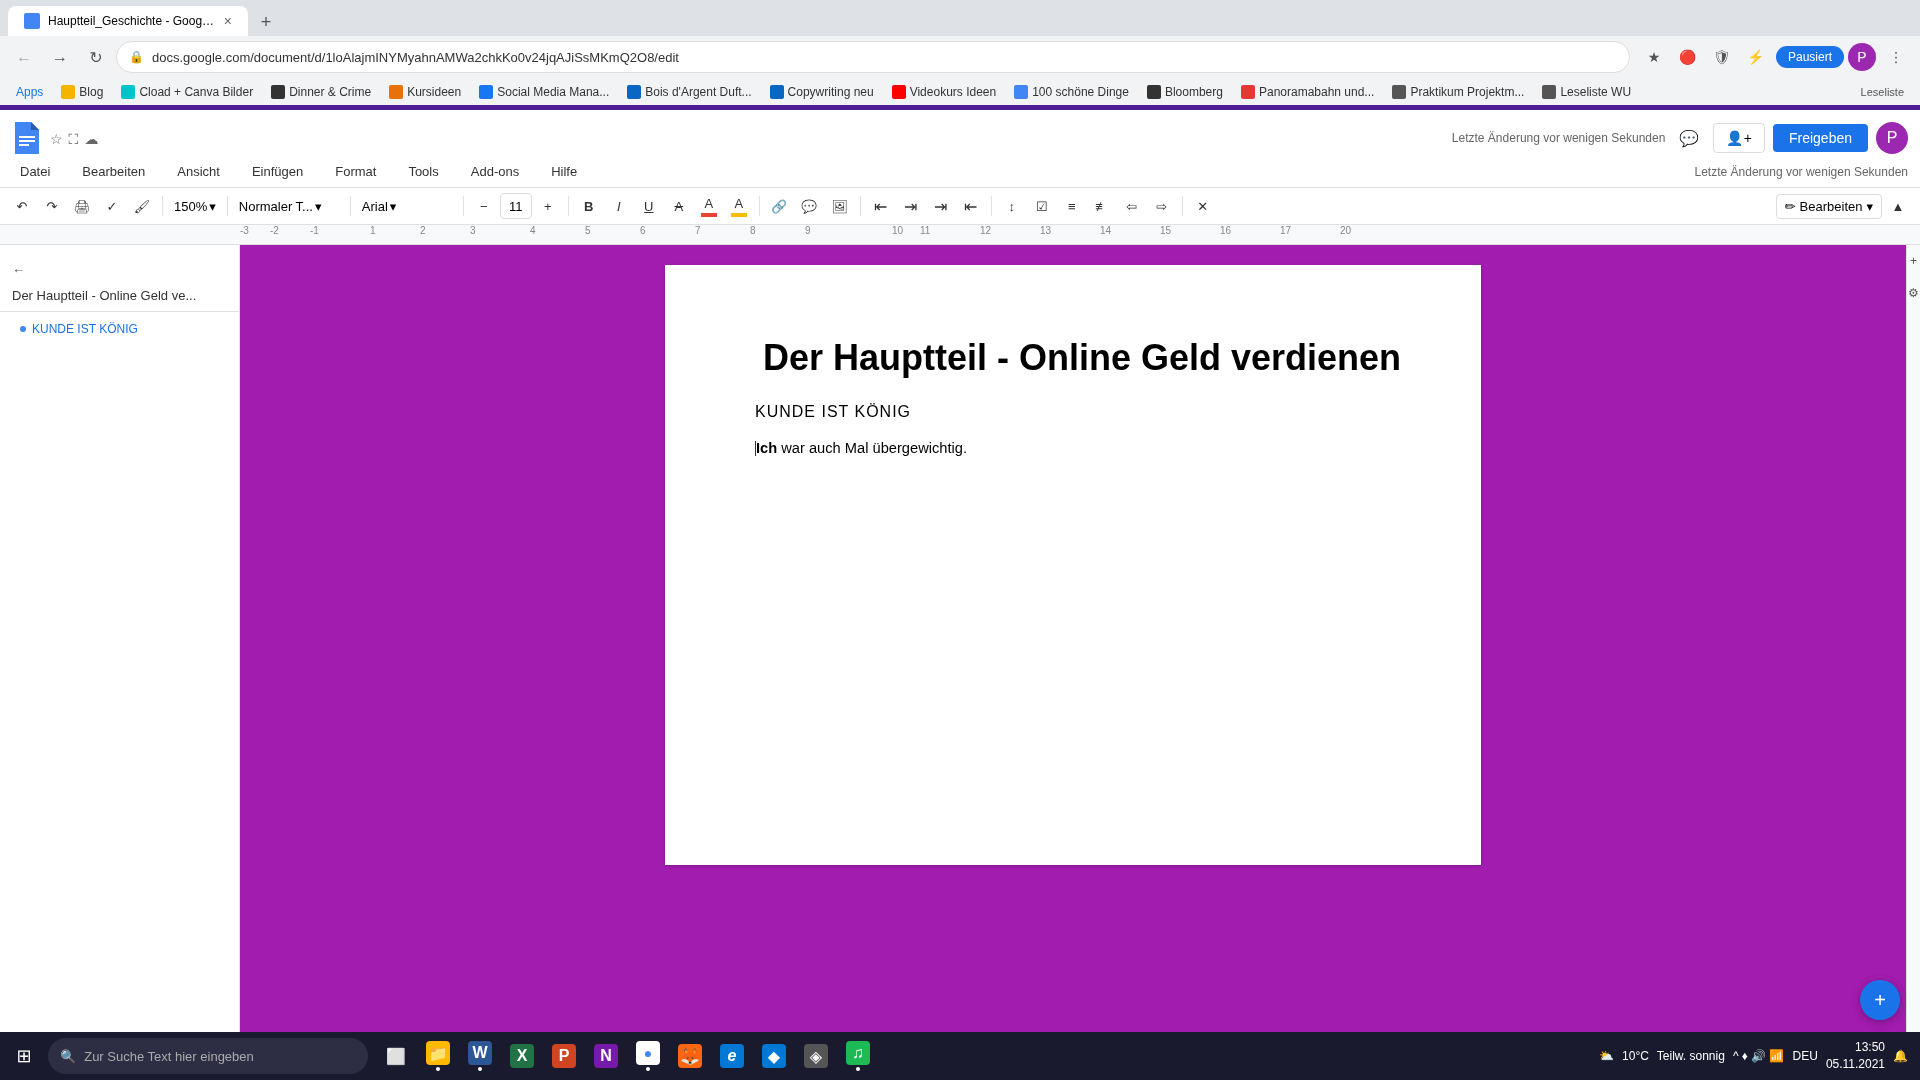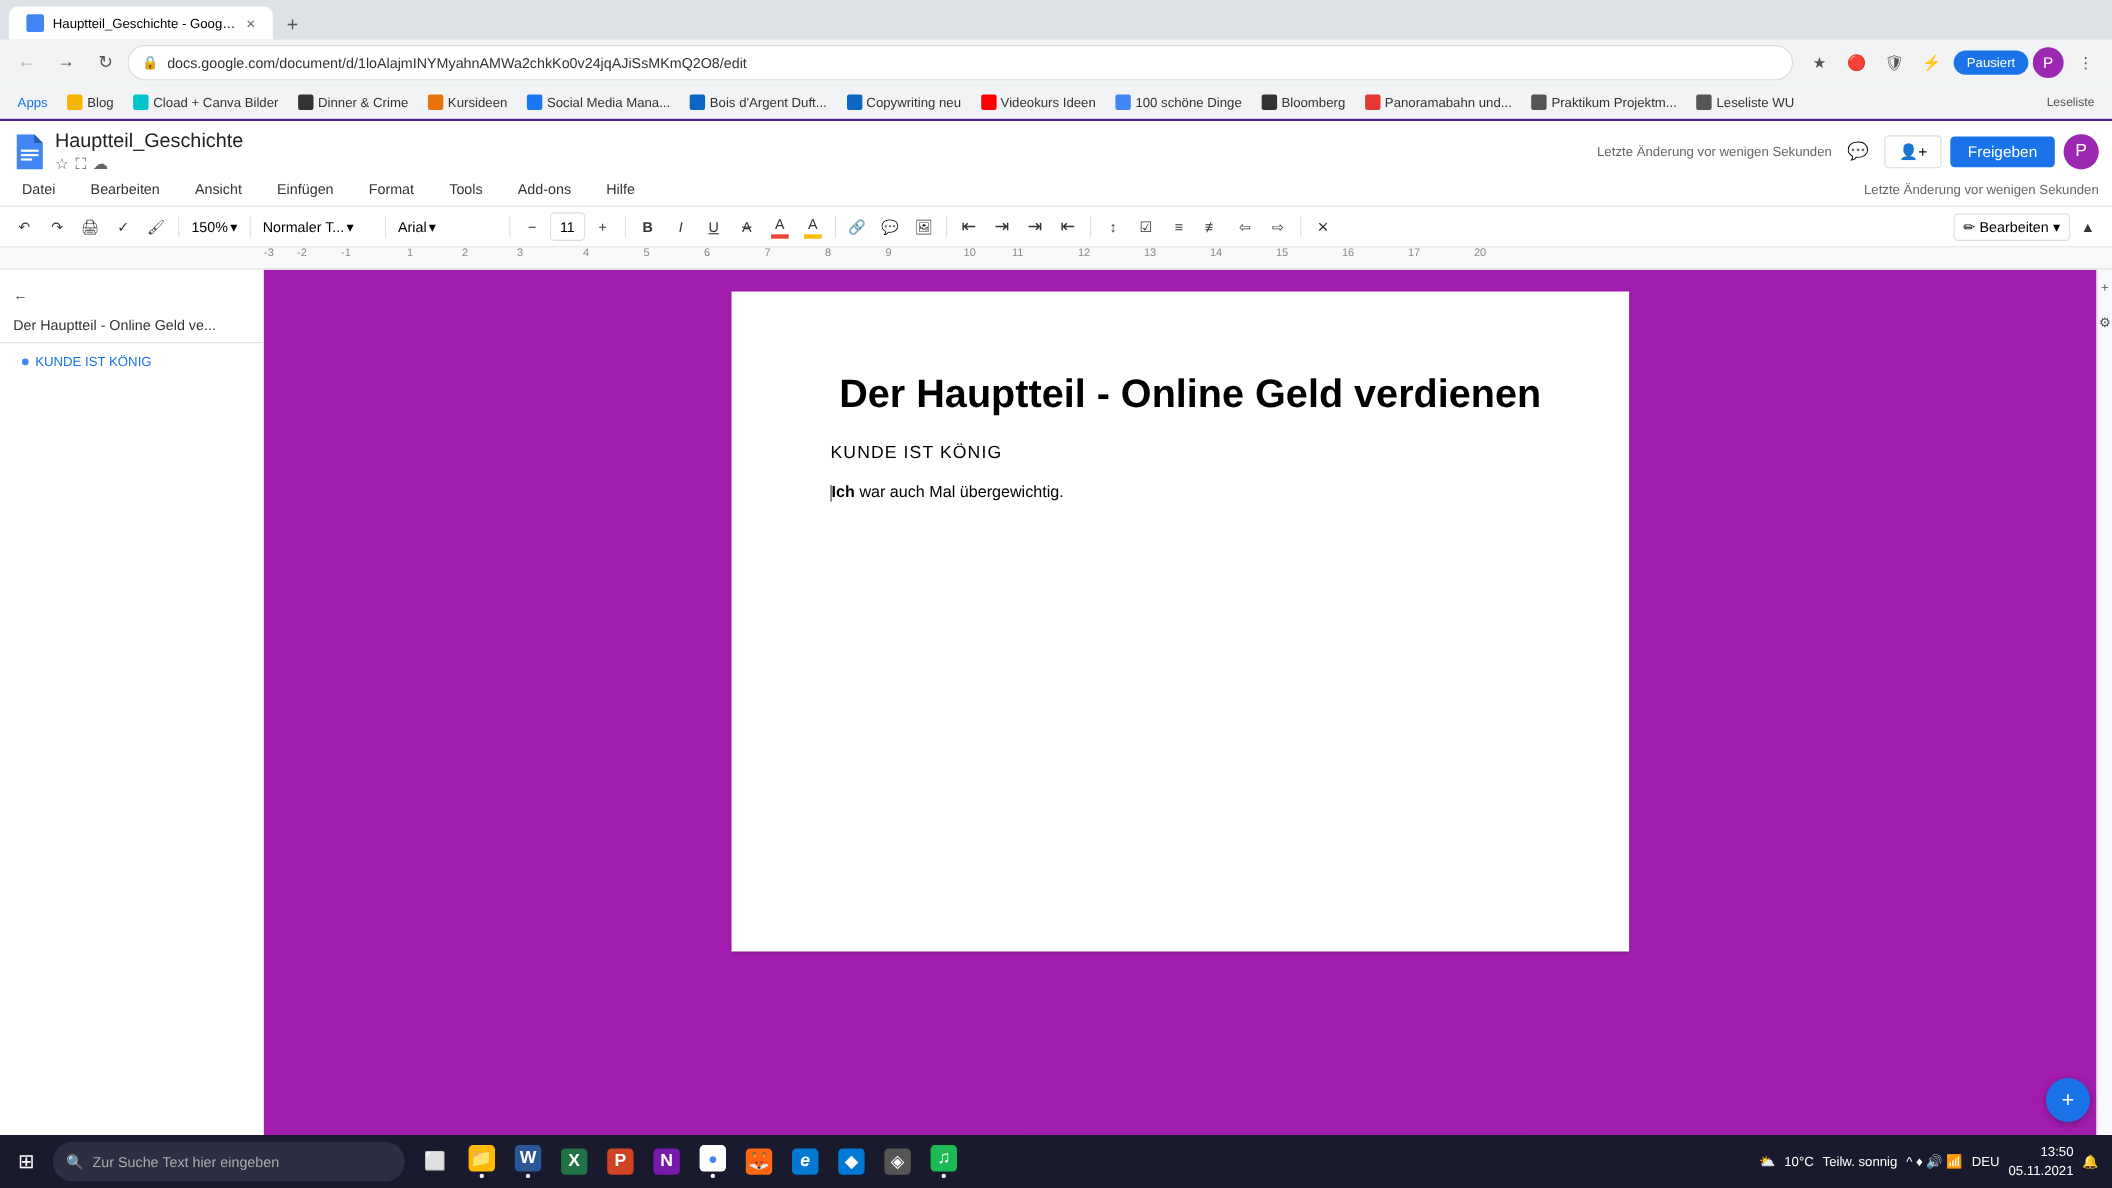--- a/index.html
+++ b/index.html
@@ -20,21 +20,21 @@
     .address-bar { flex: 1; background: white; border-radius: 20px; height: 32px; display: flex; align-items: center; padding: 0 12px; font-size: 13px; color: #333; gap: 8px; border: 1px solid #ddd; }
     .address-bar .lock-icon { color: #555; font-size: 12px; }
     .address-text { flex: 1; overflow: hidden; text-overflow: ellipsis; white-space: nowrap; }
     .nav-right { display: flex; align-items: center; gap: 4px; margin-left: 4px; }
     .nav-icon-btn { width: 32px; height: 32px; border-radius: 50%; display: flex; align-items: center; justify-content: center; cursor: pointer; color: #555; font-size: 14px; border: none; background: none; }
     .pause-btn { background: #1a73e8; color: white; border-radius: 16px; padding: 4px 12px; font-size: 12px; cursor: pointer; border: none; display: flex; align-items: center; gap: 4px; }
     .user-avatar-nav { width: 28px; height: 28px; border-radius: 50%; background: #9c27b0; color: white; display: flex; align-items: center; justify-content: center; font-size: 14px; cursor: pointer; }
     .extension-icons { display: flex; align-items: center; gap: 2px; }
 
     
-    .bookmarks-bar { background: #f1f3f4; height: 32px; display: flex; align-items: center; padding: 0 8px; gap: 2px; border-bottom: 2px solid #4c1d95; overflow: hidden; }
+    .bookmarks-bar { background: #f1f3f4; height: 32px; display: flex; align-items: center; padding: 0 8px; gap: 2px; border-bottom: 5px solid #4c1d95; overflow: hidden; }
     .bookmark-item { display: flex; align-items: center; gap: 4px; padding: 2px 8px; border-radius: 4px; cursor: pointer; font-size: 12px; color: #333; white-space: nowrap; }
     .bookmark-icon { width: 14px; height: 14px; border-radius: 2px; flex-shrink: 0; }
     .bm-apps { color: #1a73e8; }
     .reading-list { margin-left: auto; font-size: 11px; color: #555; padding: 2px 8px; cursor: pointer; }
 
     
     .app { display: flex; flex-direction: column; height: calc(1080px - 78px - 32px); background: white; }
 
     
     .docs-top { background: white; border-bottom: 1px solid #e0e0e0; }
@@ -227,21 +227,20 @@
       <div class="docs-logo">
         <svg width="24" height="32" viewBox="0 0 24 32">
           <polygon points="0,0 16,0 24,8 24,32 0,32" fill="#4285f4"></polygon>
           <polygon points="16,0 24,8 16,8" fill="#2a5db0"></polygon>
           <rect x="4" y="14" width="16" height="2" fill="white"></rect>
           <rect x="4" y="18" width="16" height="2" fill="white"></rect>
           <rect x="4" y="22" width="10" height="2" fill="white"></rect>
         </svg>
       </div>
       <div class="doc-title-area">
-        <div class="doc-title">Hauptteil_Geschichte</div>
         <div class="doc-title-icons">
           <span class="doc-title-icon">☆</span>
           <span class="doc-title-icon">⛶</span>
           <span class="doc-title-icon">☁</span>
         </div>
       </div>
       <div class="docs-header-right">
         <span class="last-edit">Letzte Änderung vor wenigen Sekunden</span>
         <button class="comments-btn">💬</button>
         <button class="add-btn">
@@ -346,21 +345,21 @@
       <span style="position:absolute;left:70px">-1</span>
       <span style="position:absolute;left:130px">1</span>
       <span style="position:absolute;left:180px">2</span>
       <span style="position:absolute;left:230px">3</span>
       <span style="position:absolute;left:290px">4</span>
       <span style="position:absolute;left:345px">5</span>
       <span style="position:absolute;left:400px">6</span>
       <span style="position:absolute;left:455px">7</span>
       <span style="position:absolute;left:510px">8</span>
       <span style="position:absolute;left:565px">9</span>
-      <span style="position:absolute;left:636px">10</span>
+      <span style="position:absolute;left:652px">10</span>
       <span style="position:absolute;left:680px">11</span>
       <span style="position:absolute;left:740px">12</span>
       <span style="position:absolute;left:800px">13</span>
       <span style="position:absolute;left:860px">14</span>
       <span style="position:absolute;left:920px">15</span>
       <span style="position:absolute;left:980px">16</span>
       <span style="position:absolute;left:1040px">17</span>
       <span style="position:absolute;left:1100px">20</span>
     </div>
   </div>

